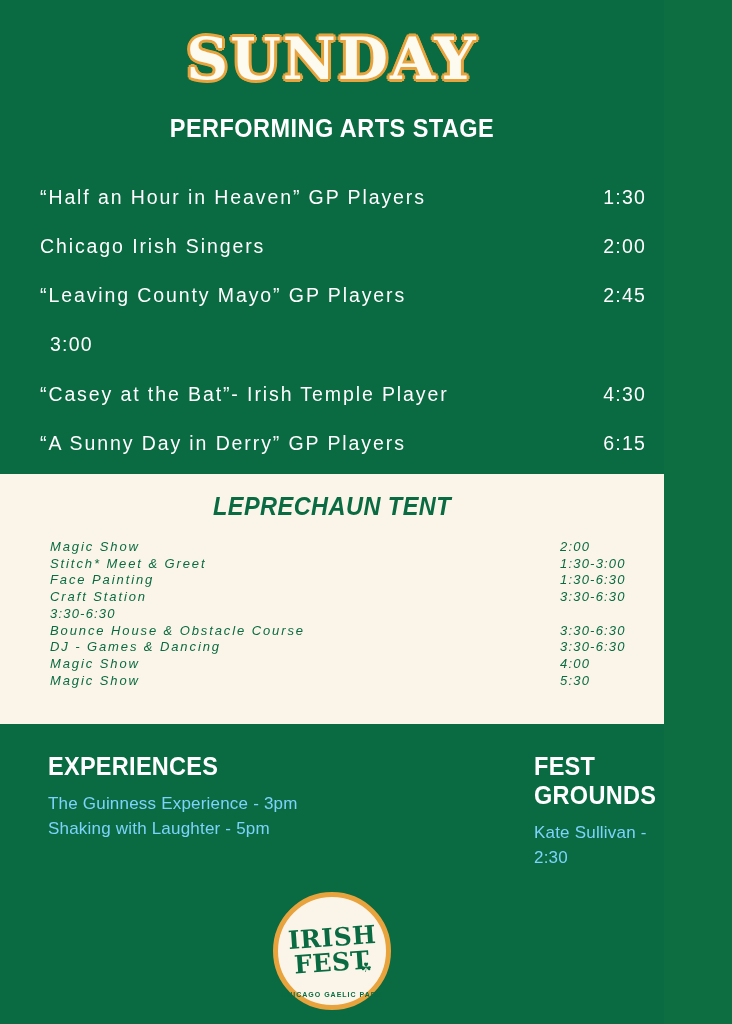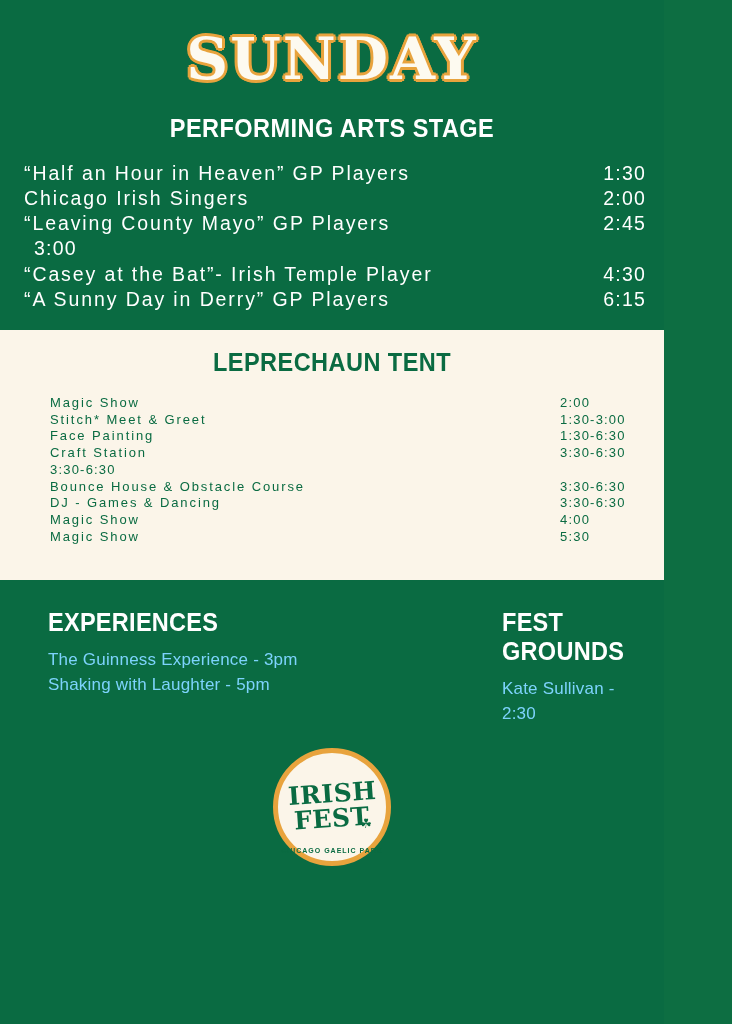--- a/index.html
+++ b/index.html
@@ -40,36 +40,37 @@
   .stage-head {
     text-align: center;
     color: #ffffff;
     font-family: "Liberation Sans", sans-serif;
     font-weight: bold;
     font-size: 25px;
     letter-spacing: 0.5px;
     margin-bottom: 18px;
     transform: scaleX(0.94);
   }
-  .sched-list { padding: 0 18px 0 24px; }
+  .sched-list { padding: 0 18px 0 40px; }
   .sched-row {
     display: flex;
     justify-content: space-between;
     align-items: baseline;
     font-size: 19.5px;
     letter-spacing: 1.9px;
     line-height: 1.29;
     color: #ffffff;
   }
-  .sched-row .time { letter-spacing: 1.2px; white-space: nowrap; padding-left: 10px;}
+  .sched-row .time { letter-spacing: 1.2px; white-space: nowrap; padding-left: 10px; margin-top: 24px;}
 
   
   .mid-section {
     background: #fbf5e9;
     padding: 18px 0 34px 0;
+    font-style: italic;
   }
   .mid-head {
     text-align: center;
     color: #0a6b42;
     font-weight: bold;
     font-size: 25px;
     letter-spacing: 0.5px;
     margin-bottom: 18px;
     transform: scaleX(0.94);
   }
@@ -87,20 +88,21 @@
   
   .bot-section {
     background: #0a6b42;
     padding: 28px 0 0 0;
     height: 310px;
     position: relative;
   }
   .bot-cols {
     display: flex;
     padding: 0 48px;
+    gap: 32px;
   }
   .bot-col { flex: 0 0 430px; }
   .bot-col.second { flex: 1 1 auto; margin-left: 24px; }
   .bot-head {
     color: #ffffff;
     font-weight: bold;
     font-size: 25px;
     letter-spacing: 0.3px;
     margin-bottom: 10px;
     transform: scaleX(0.94);

